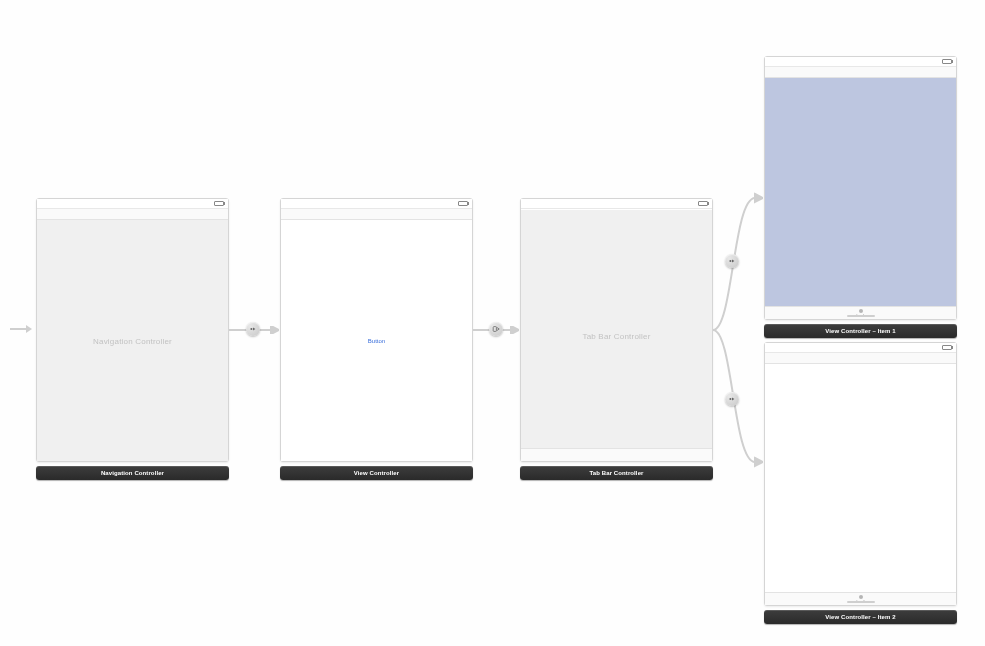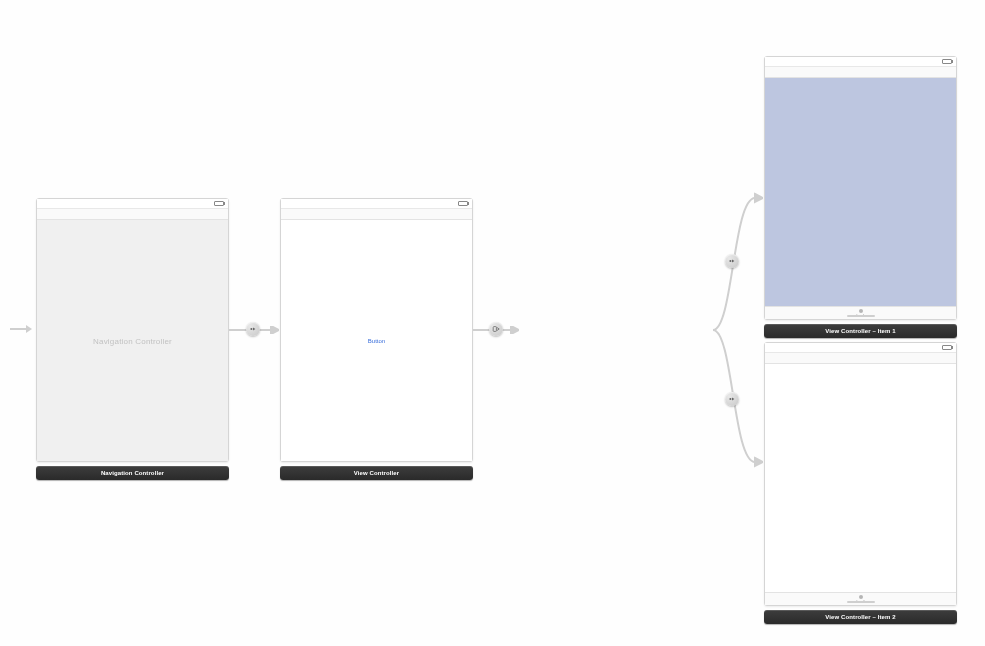--- a/index.html
+++ b/index.html
@@ -89,20 +89,32 @@
     <line x1="0" y1="4" x2="38" y2="4"></line>
       <polygon class="arrowhead" points="38,0 46,4 38,8"></polygon>
   </svg>
   <div class="segue" style="left:489px;top:322px;">
     <svg viewBox="0 0 10 10">
         <rect x="1.5" y="2" width="4" height="6" rx="1" fill="none" stroke="#666" stroke-width="1"></rect>
         <path d="M6 3 L9 5 L6 7" fill="none" stroke="#666" stroke-width="1"></path>
       </svg>
   </div>
 
+  <div class="scene" style="left:520px;top:198px;width:193px;">
+    <div class="frame" style="height:262px;">
+      <div class="statusbar">
+          <div class="battery"></div>
+        </div>
+      <div class="body" style="position:absolute;top:11px;bottom:0;left:0;right:0;">
+        <div class="placeholder">Tab Bar Controller</div>
+        <div class="tabbar"></div>
+      </div>
+    </div>
+    <div class="caption">Tab Bar Controller</div>
+  </div>
 
   <svg class="connector" style="left:713px;top:188px;width:50px;height:150px;">
     <path d="M0 142 C 20 142, 20 10, 42 10"></path>
       <polygon class="arrowhead" points="42,6 50,10 42,14"></polygon>
   </svg>
   <div class="segue" style="left:725px;top:254px;">
     <svg viewBox="0 0 10 10">
         <circle cx="3" cy="5" r="1.3" fill="#666"></circle>
         <path d="M5 3 L8 5 L5 7 Z" fill="#666"></path>
       </svg>

